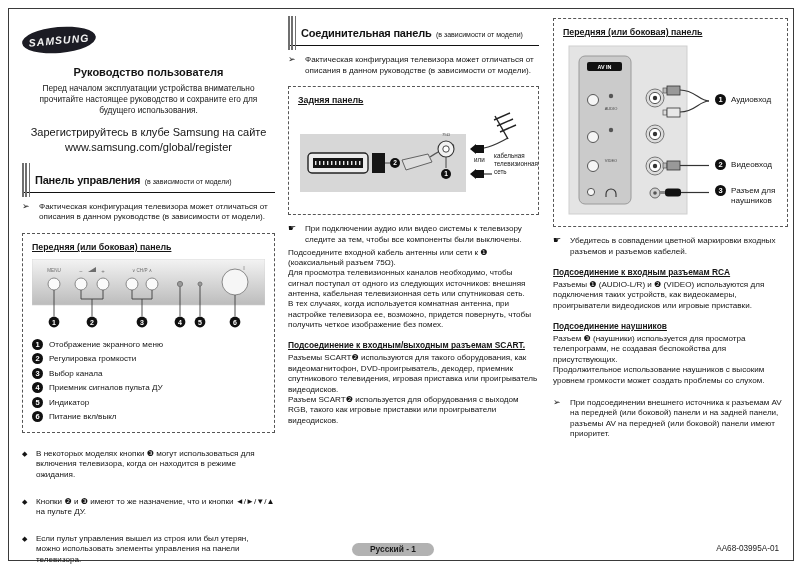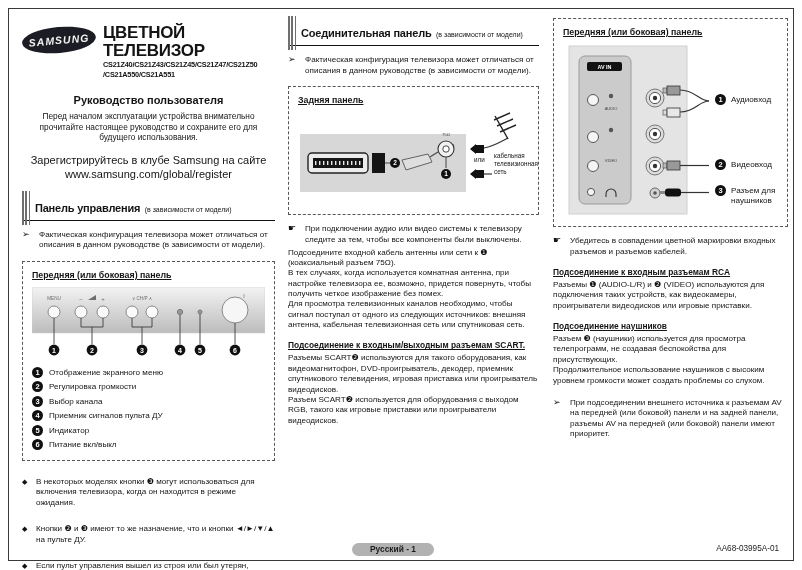--- a/index.html
+++ b/index.html
@@ -69,25 +69,20 @@
 </head>
 <body>
 
 <div class="page">
   <div class="page-border"></div>
 
   <div class="col col-left">
     <div class="brand-row">
       <div class="logo">
         <span>SAMSUNG</span>
-      </div>
-      <div class="title-block">
-        <div class="tv-title">ЦВЕТНОЙ ТЕЛЕВИЗОР</div>
-        <div class="models">CS21Z40/CS21Z43/CS21Z45/CS21Z47/CS21Z50</div>
-        <div class="models">/CS21A550/CS21A551</div>
       </div>
     </div>
 
     <div class="guide-title">Руководство пользователя</div>
     <div class="guide-text">Перед началом эксплуатации устройства внимательно прочитайте настоящее руководство и сохраните его для будущего использования.</div>
     <div class="register">
       <div>Зарегистрируйтесь в клубе Samsung на сайте</div>
       <div>www.samsung.com/global/register</div>
     </div>
 
@@ -273,22 +268,22 @@
         <span class="cable-label">кабельная телевизионная сеть</span>
       </div>
     </div>
 
     <div class="note">
       <span class="mark">☛</span>
       <span>При подключении аудио или видео системы к телевизору следите за тем, чтобы все компоненты были выключены.</span>
     </div>
 
     <div class="body-para">Подсоедините входной кабель антенны или сети к ❶ (коаксиальный разъем 75Ω).</div>
+    <div class="body-para tight">Для просмотра телевизионных каналов необходимо, чтобы сигнал поступал от одного из следующих источников: внешняя антенна, кабельная телевизионная сеть или спутниковая сеть.</div>
     <div class="body-para tight">В тех случаях, когда используется комнатная антенна, при настройке телевизора ее, возможно, придется повернуть, чтобы получить четкое изображение без помех.</div>
-    <div class="body-para tight">Для просмотра телевизионных каналов необходимо, чтобы сигнал поступал от одного из следующих источников: внешняя антенна, кабельная телевизионная сеть или спутниковая сеть.</div>
 
     <div class="mini-heading">Подсоединение к входным/выходным разъемам SCART.</div>
     <div class="body-para">Разъемы SCART❷ используются для такого оборудования, как видеомагнитофон, DVD-проигрыватель, декодер, приемник спутникового телевидения, игровая приставка или проигрыватель видеодисков.</div>
     <div class="body-para tight">Разъем SCART❷ используется для оборудования с выходом RGB, такого как игровые приставки или проигрыватели видеодисков.</div>
   </div>
 
   <div class="col col-right">
     <div class="dash-box" style="margin-top:2px;">
       <div class="box-title">Передняя (или боковая) панель</div>
       <div class="side-fig-wrap">

